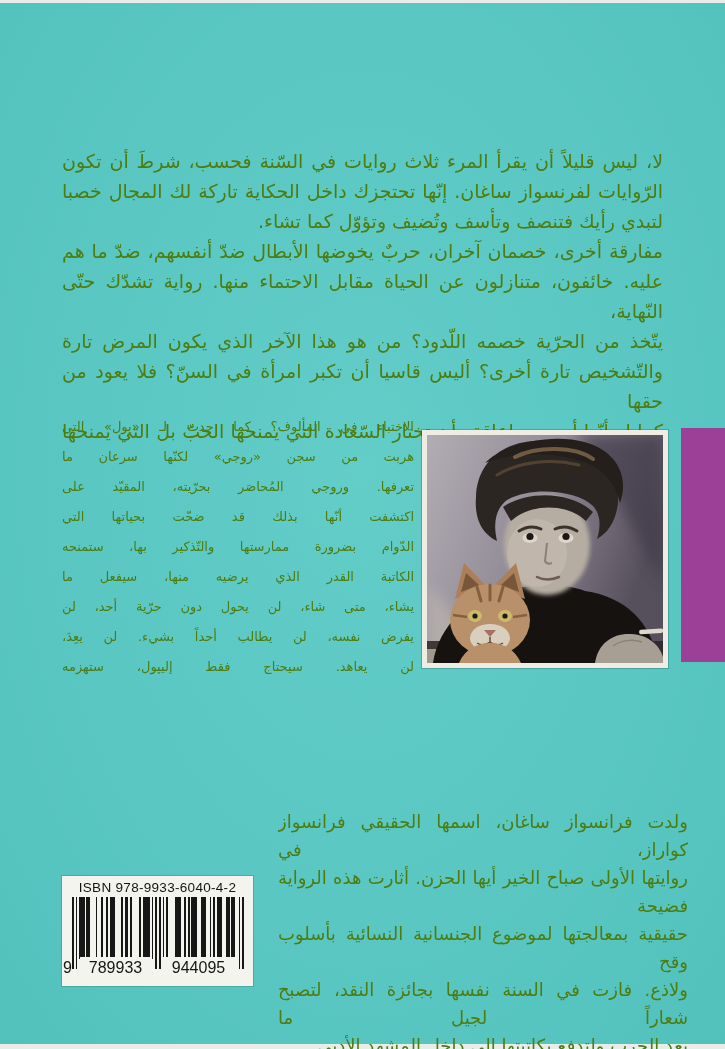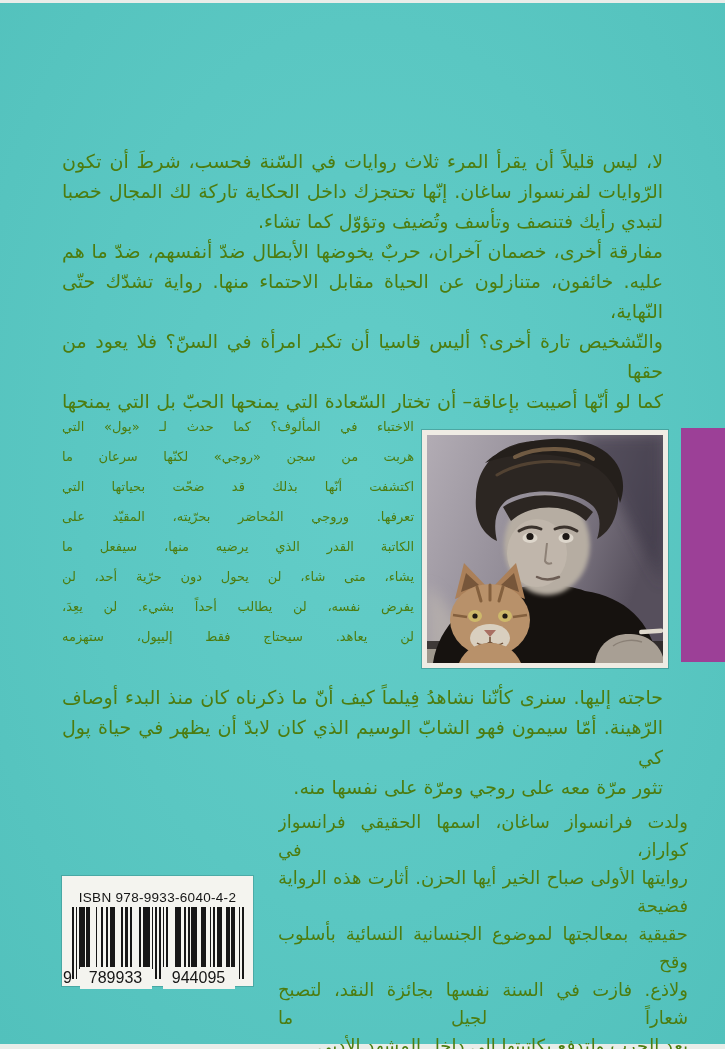--- a/index.html
+++ b/index.html
@@ -39,21 +39,21 @@
     position:absolute;left:681px;right:0;top:428px;height:234px;
     background:#9c4097;
   }
   
   .barcode{
     position:absolute;left:62px;top:876px;width:191px;height:110px;
     background:#f4f4ef;box-shadow:0 0 0 1px rgba(20,60,60,.2);
     font-family:"Liberation Sans","DejaVu Sans",sans-serif;color:#151515;
   }
   .isbn-label{
-    text-align:center;font-size:13.5px;line-height:18px;padding-top:13px;
+    text-align:center;font-size:13.5px;line-height:18px;padding-top:3px;
     letter-spacing:.3px;white-space:nowrap;
   }
   .bars-wrap{position:relative;width:172px;height:84px;margin:0 auto;}
   .bars-wrap svg{position:absolute;left:0;top:0;width:172px;height:84px;}
   .digits{position:absolute;top:60px;left:0;right:0;height:24px;font-size:16px;line-height:22px;}
   .digits span{position:absolute;display:block;text-align:center;}
   .d0{left:-10px;width:12px;}
   .d1{left:8px;width:72px;background:#f4f4ef;}
   .d2{left:91px;width:72px;background:#f4f4ef;}
 </style>
@@ -62,29 +62,31 @@
 
 <div class="page">
   <div class="cover"></div>
 
   <div class="arblock para1">
     <div class="l">لا، ليس قليلاً أن يقرأ المرء ثلاث روايات في السّنة فحسب، شرطَ أن تكون</div>
     <div class="l">الرّوايات لفرنسواز ساغان. إنّها تحتجزك داخل الحكاية تاركة لك المجال خصبا</div>
     <div class="l end">لتبدي رأيك فتنصف وتأسف وتُضيف وتؤوّل كما تشاء.</div>
     <div class="l">مفارقة أخرى، خصمان آخران، حربٌ يخوضها الأبطال ضدّ أنفسهم، ضدّ ما هم</div>
     <div class="l">عليه. خائفون، متنازلون عن الحياة مقابل الاحتماء منها. رواية تشدّك حتّى النّهاية،</div>
+    <div class="l">يتّخذ من الحرّية خصمه اللّدود؟ من هو هذا الآخر الذي يكون المرض تارة</div>
     <div class="l">والتّشخيص تارة أخرى؟ أليس قاسيا أن تكبر امرأة في السنّ؟ فلا يعود من حقها</div>
     <div class="l">كما لو أنّها أصيبت بإعاقة– أن تختار السّعادة التي يمنحها الحبّ بل التي يمنحها</div>
   </div>
 
   <div class="arblock wrapcol">
     <div class="l">الاختباء في المألوف؟ كما حدث لـ «پول» التي</div>
     <div class="l">هربت من سجن «روجي» لكنّها سرعان ما</div>
+    <div class="l">تعرفها. وروجي المُحاصَر بحرّيته، المقيّد على</div>
     <div class="l">اكتشفت أنّها بذلك قد ضحّت بحياتها التي</div>
-    <div class="l">تعرفها. وروجي المُحاصَر بحرّيته، المقيّد على</div>
+    <div class="l">الدّوام بضرورة ممارستها والتّذكير بها، ستمنحه</div>
     <div class="l">الكاتبة القدر الذي يرضيه منها، سيفعل ما</div>
     <div class="l">يشاء، متى شاء، لن يحول دون حرّية أحد، لن</div>
     <div class="l">يفرض نفسه، لن يطالب أحداً بشيء. لن يعِدَ،</div>
     <div class="l">لن يعاهد. سيحتاج فقط إليپول، ستهزمه</div>
   </div>
 
   <div class="photo">
     <svg viewBox="0 0 236 228" preserveAspectRatio="none">
       <defs>
         <linearGradient id="pbg" x1="0" y1="0" x2="1" y2="0.35">
@@ -142,25 +144,20 @@
       <path d="M32,228 C38,214 50,208 63,208 C76,208 88,214 94,228 Z" fill="#b8916a"></path>
 
       <path d="M168,228 C171,208 186,198 204,199 C222,200 232,210 236,222 L236,228 Z" fill="#a89f94"></path>
       <path d="M186,211 C194,205 206,204 215,207" stroke="#8a8076" stroke-width="1.5" fill="none"></path>
       <rect x="212" y="195" width="24" height="4.5" rx="2" fill="#ded8cc" transform="rotate(-4 212 195)"></rect>
     </svg>
   </div>
 
   <div class="stripe"></div>
 
-  <div class="arblock tail">
-    <div class="l">حاجته إليها. سنرى كأنّنا نشاهدُ فِيلماً كيف أنّ ما ذكرناه كان منذ البدء أوصاف</div>
-    <div class="l">الرّهينة. أمّا سيمون فهو الشابّ الوسيم الذي كان لابدّ أن يظهر في حياة پول كي</div>
-    <div class="l end">تثور مرّة معه على روجي ومرّة على نفسها منه.</div>
-  </div>
 
   <div class="arblock bio">
     <div class="l">ولدت فرانسواز ساغان، اسمها الحقيقي فرانسواز كواراز، في</div>
     <div class="l">روايتها الأولى صباح الخير أيها الحزن. أثارت هذه الرواية فضيحة</div>
     <div class="l">حقيقية بمعالجتها لموضوع الجنسانية النسائية بأسلوب وقح</div>
     <div class="l">ولاذع. فازت في السنة نفسها بجائزة النقد، لتصبح شعاراً لجيل ما</div>
     <div class="l end">بعد الحرب ولتدفع بكاتبتها إلى داخل المشهد الأدبي.</div>
   </div>
 
   <div class="barcode">

